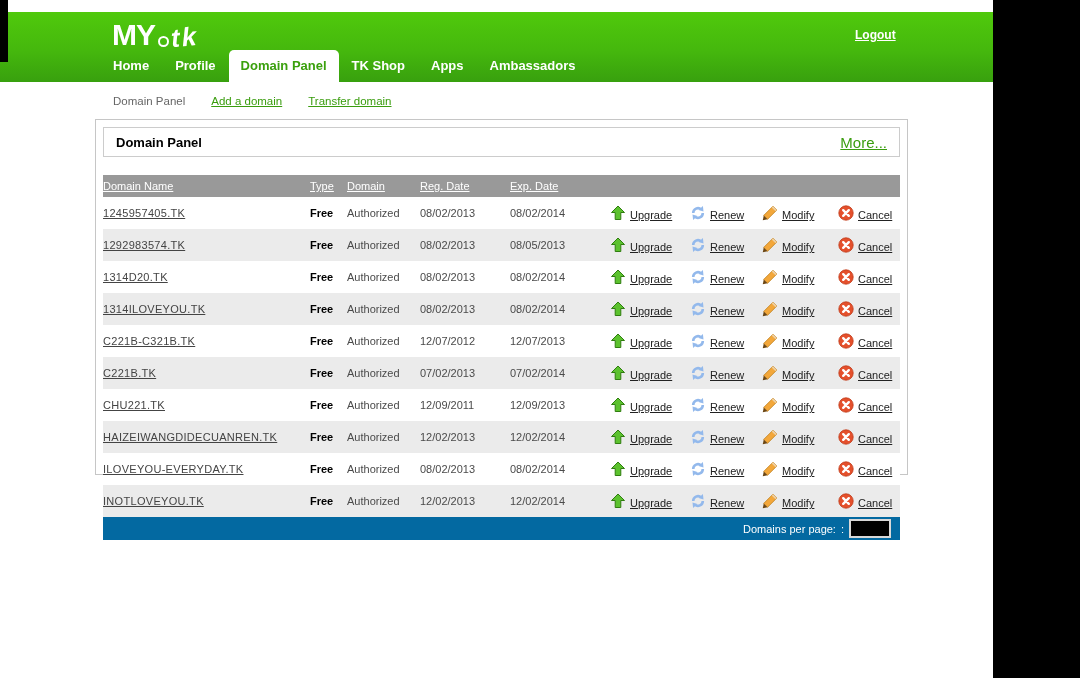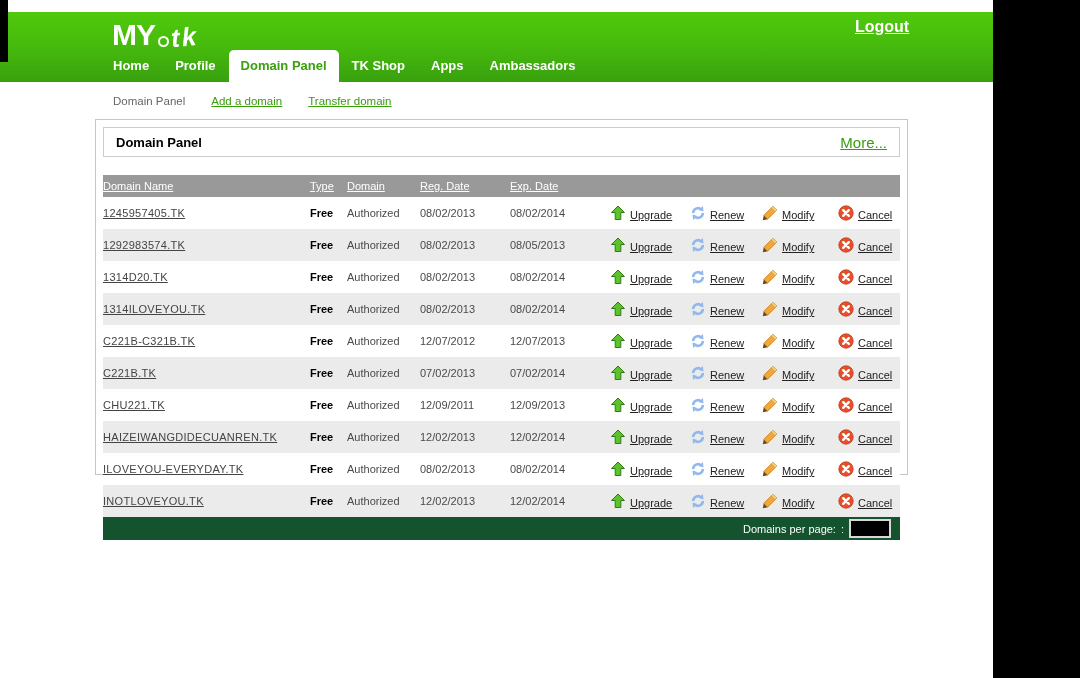--- a/index.html
+++ b/index.html
@@ -8,21 +8,21 @@
   .black-right{position:absolute;top:0;left:993px;width:87px;height:678px;background:#000;}
   .corner-sliver{position:absolute;top:0;left:0;width:8px;height:62px;background:#000;z-index:6;}
 
   
   .header{position:absolute;top:0;left:0;width:993px;height:70px;
     background:linear-gradient(180deg,#50c90c 0%,#45b80d 55%,#38a00e 100%);margin-top:12px;}
   .logo{position:absolute;left:112px;top:8px;color:#fff;display:flex;align-items:flex-end;line-height:1;}
   .logo-my{font-size:30px;font-weight:900;letter-spacing:-1px;}
   .logo-dot{width:7px;height:7px;border:2px solid #fff;border-radius:50%;margin:0 2px 3px 3px;display:inline-block;}
   .logo-tk{font-size:26px;font-weight:bold;font-style:italic;transform:rotate(-5deg);letter-spacing:2px;}
-  .logout{position:absolute;left:855px;top:6px;font-size:16px;font-weight:bold;color:#fff;
+  .logout{position:absolute;left:855px;top:16px;font-size:12px;font-weight:bold;color:#fff;
     text-decoration:underline;cursor:pointer;}
   .nav{position:absolute;left:100px;bottom:0;display:flex;align-items:flex-end;}
   .nav-item{color:#fff;font-weight:bold;font-size:13px;padding:7px 13px 9px;cursor:pointer;white-space:nowrap;}
   .nav-item.active{background:#fff;color:#3aa00d;border-radius:5px 5px 0 0;padding:8px 12px 9px;}
 
   
   .breadcrumb{position:absolute;top:95px;left:113px;display:flex;gap:26px;font-size:11.5px;align-items:center;}
   .crumb-current{color:#666;}
   .crumb-link{color:#3a9d0e;text-decoration:underline;cursor:pointer;}
 
@@ -50,21 +50,21 @@
   .type-free{font-weight:bold;color:#000;}
   .act{display:flex;align-items:flex-end;gap:4px;}
   .act-upgrade{width:80px;}
   .act-renew{width:72px;}
   .act-modify{width:76px;}
   .act-cancel{flex:1;}
   .act-label{color:#222;text-decoration:underline;cursor:pointer;}
   .icon16{width:16px;height:16px;display:inline-block;flex:0 0 16px;cursor:pointer;}
 
   
-  .tfoot{background:#14532d;height:23px;display:flex;align-items:center;justify-content:flex-end;
+  .tfoot{background:#0369a1;height:23px;display:flex;align-items:center;justify-content:flex-end;
     gap:5px;padding-right:9px;color:#fff;font-size:11px;}
   .select-box{width:38px;height:15px;background:#000;border:2px solid #d8d8d8;cursor:pointer;}
 </style>
 </head>
 <body>
 
 <div class="viewport">
 
   <div class="header">
     <div class="logo">

